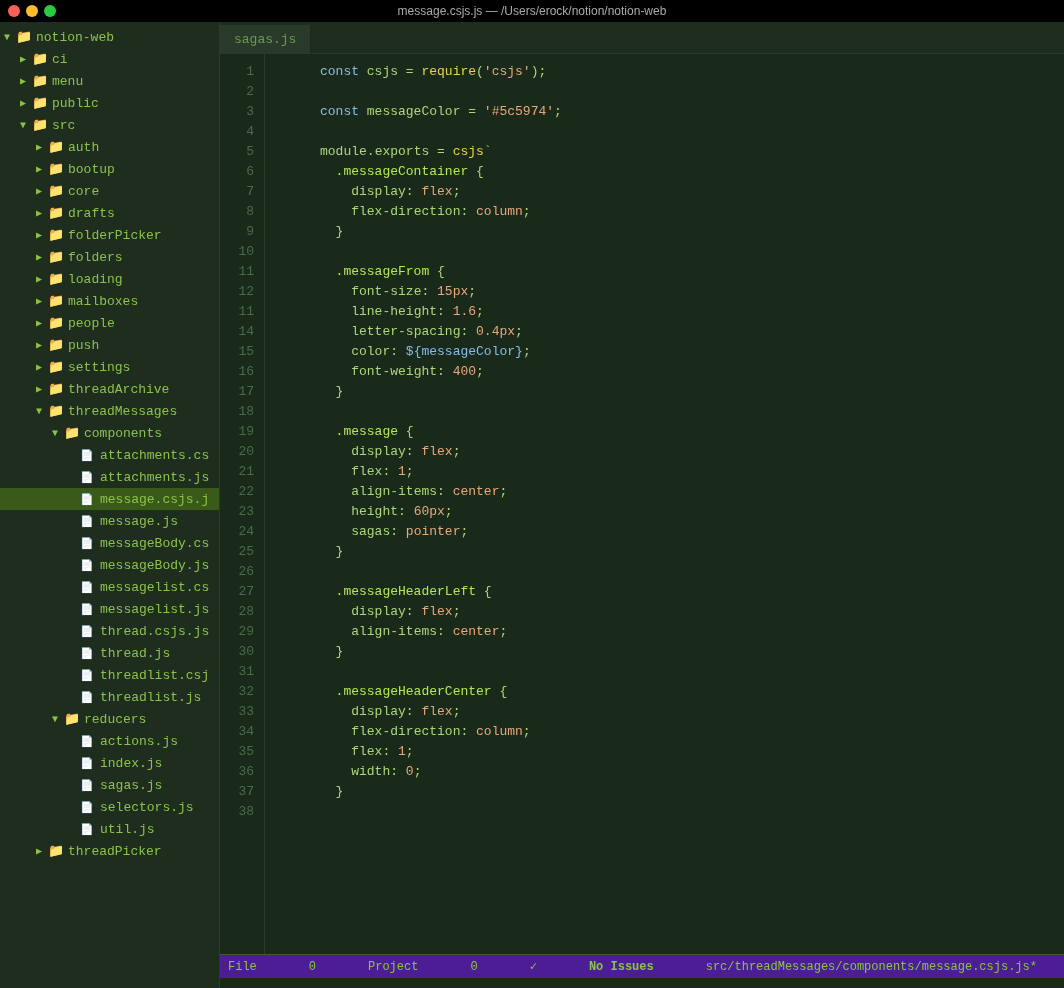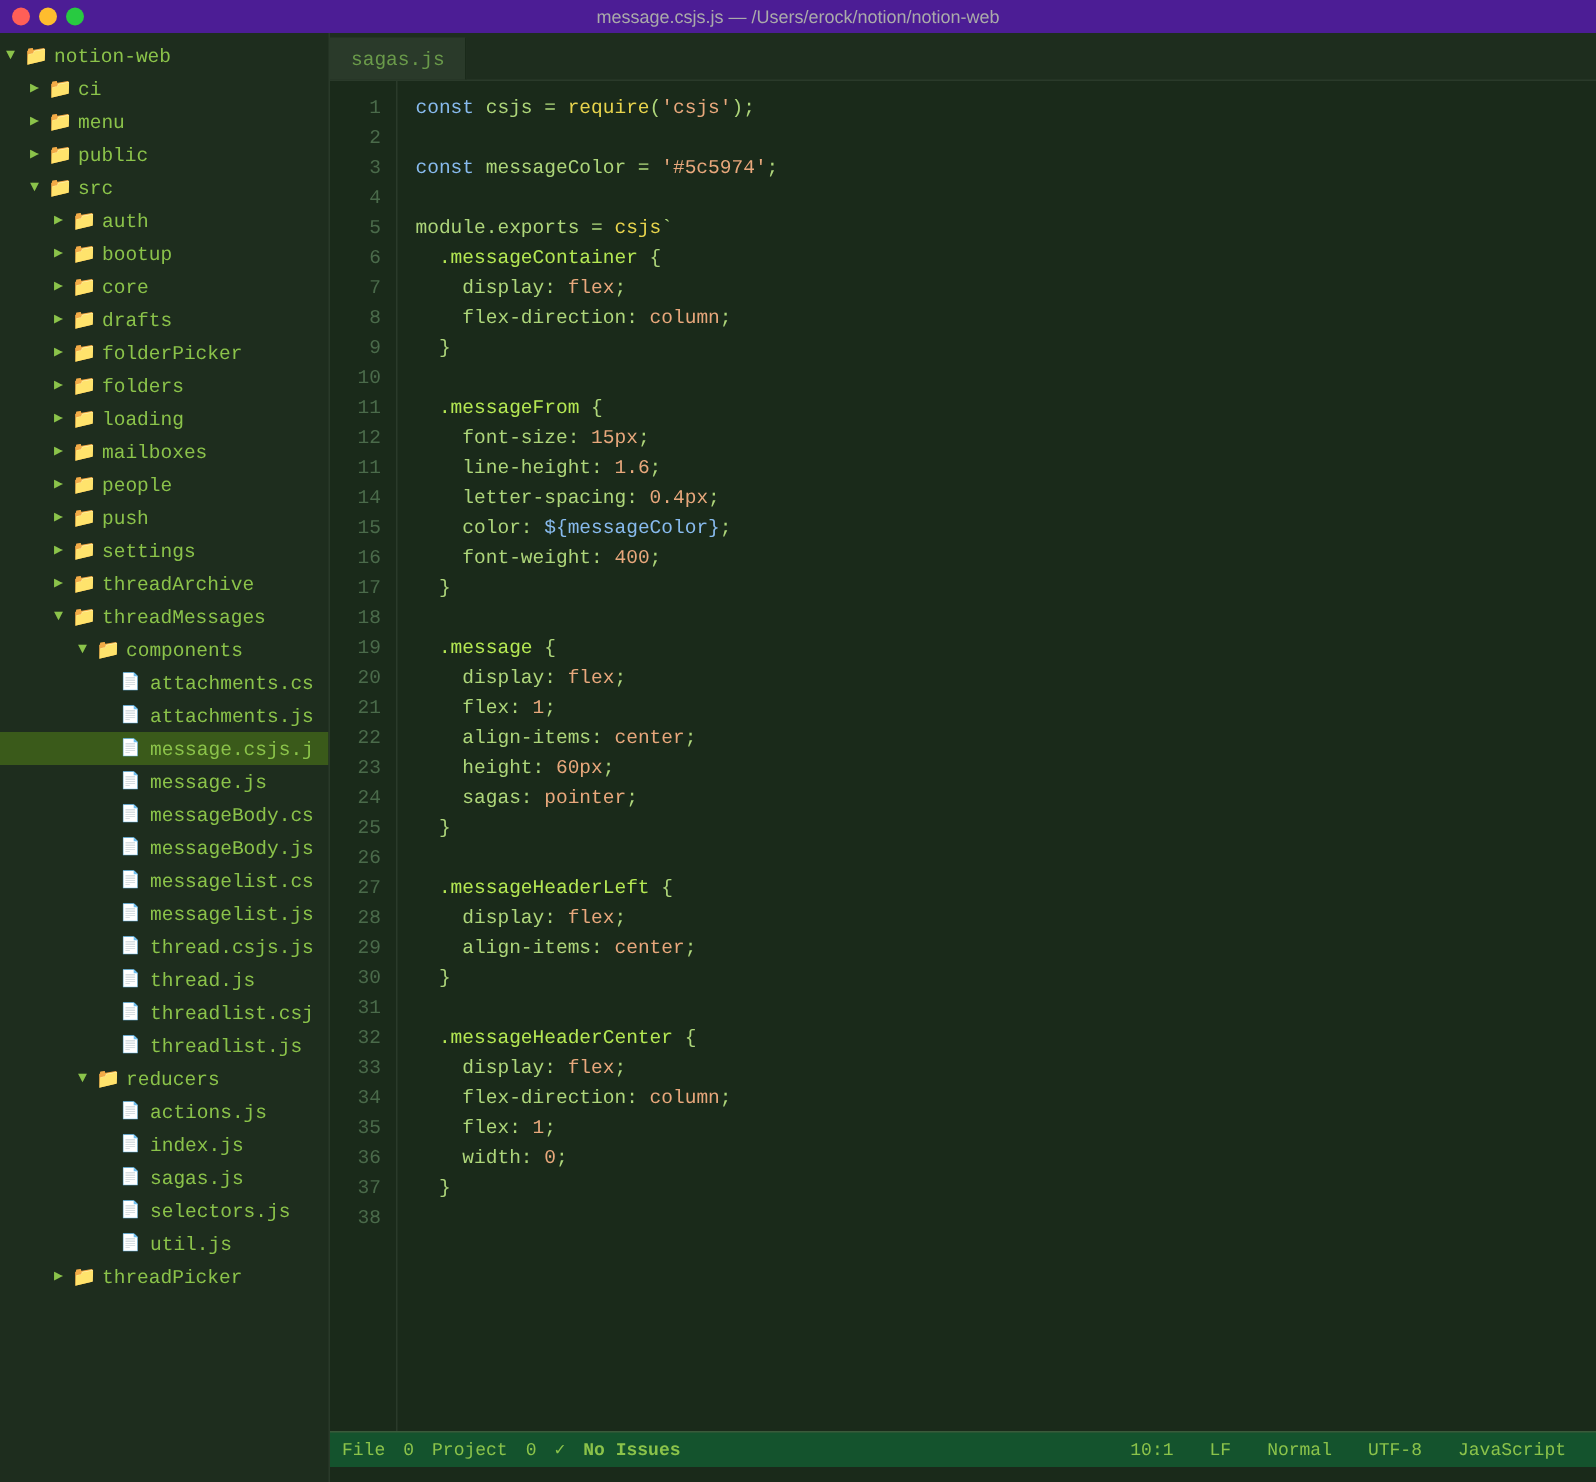--- a/index.html
+++ b/index.html
@@ -9,21 +9,21 @@
       font-size: 13px;
       color: #8bc34a;
       height: 988px;
       overflow: hidden;
       display: flex;
       flex-direction: column;
     }
 
     
     #title-bar {
-      background: #4c1d95;
+      background: #000000;
       height: 22px;
       display: flex;
       align-items: center;
       justify-content: center;
       position: relative;
       flex-shrink: 0;
     }
     #window-controls {
       position: absolute;
       left: 8px;
@@ -184,47 +184,49 @@
     }
     #code-content::-webkit-scrollbar { height: 8px; width: 8px; }
     #code-content::-webkit-scrollbar-track { background: #1a2a1a; }
     #code-content::-webkit-scrollbar-thumb { background: #3a5a3a; }
 
     .code-line {
       height: 20px;
       white-space: pre;
       display: flex;
       align-items: center;
+      margin-left: 43px;
     }
 
     
     .kw { color: #88bbee; }        
     .var { color: #aed67a; }       
     .fn { color: #e8d44d; }        
     .str { color: #e8a87c; }       
     .op { color: #aed67a; }        
     .cls { color: #b5e853; }       
     .prop { color: #aed67a; }      
     .val { color: #e8a87c; }       
     .punc { color: #aed67a; }      
     .tmpl { color: #aed67a; }      
     .interp { color: #88bbee; }
 
     
     #status-bar {
-      background: #14532d;
+      background: #4c1d95;
       height: 24px;
       display: flex;
       align-items: center;
       padding: 0 8px;
       font-size: 12px;
       font-family: -apple-system, 'Courier New', monospace;
       color: #8bc34a;
       flex-shrink: 0;
       border-top: 1px solid #3a5a3a;
+      gap: 40px;
     }
     .status-item {
       margin-right: 12px;
       white-space: nowrap;
     }
     .status-right {
       margin-left: auto;
       display: flex;
       align-items: center;
       gap: 12px;
@@ -678,20 +680,21 @@
       </div>
     </div>
 
     <div id="status-bar">
       <span class="status-item">File</span>
       <span class="status-item">0</span>
       <span class="status-item">Project</span>
       <span class="status-item">0</span>
       <span class="status-item status-check">✓</span>
       <span class="status-item status-issues">No Issues</span>
+      <span class="status-item">src/threadMessages/components/message.csjs.js*</span>
       <div class="status-right">
         <span class="status-item">10:1</span>
         <span class="status-item">LF</span>
         <span class="status-item">Normal</span>
         <span class="status-item">UTF-8</span>
         <span class="status-item">JavaScript</span>
 
       </div>
     </div>
 

